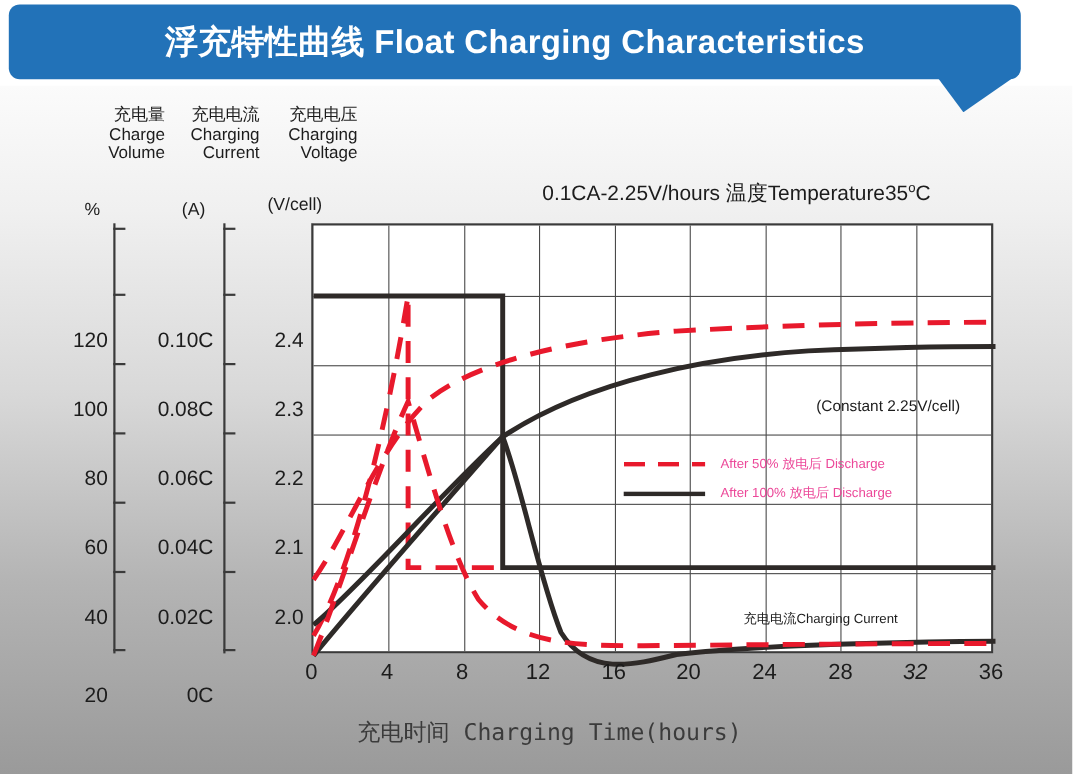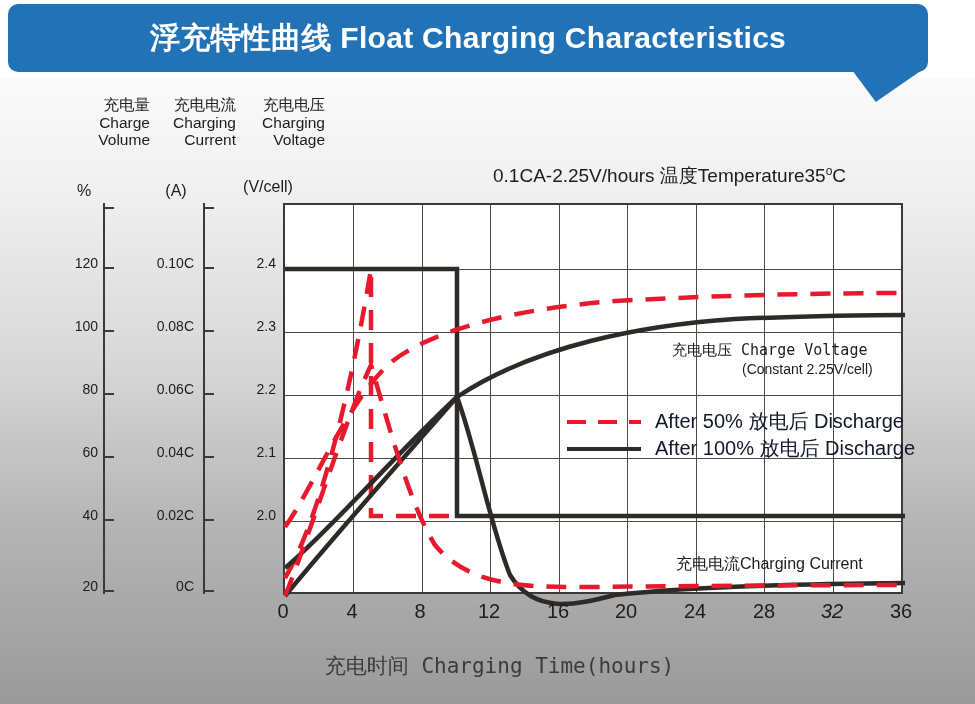--- a/index.html
+++ b/index.html
@@ -53,22 +53,23 @@
 
   
   .yaxis-line{position:absolute;width:2px;background:#3a3a3a;}
   #yline-1{left:103px;top:203px;height:391px;}
   #yline-2{left:203px;top:203px;height:391px;}
   #yline-3{left:283px;top:203px;height:391px;}
 
   .ytick{position:absolute;height:2px;width:11px;background:#3a3a3a;}
 
   .ylabel{
-    position:absolute;color:#1c1c1c;font-size:14px;text-align:right;
+    position:absolute;color:#1c1c1c;font-size:19px;text-align:right;
     white-space:nowrap;
+    margin-top:44px;
   }
   .ylab-vol{width:58px;left:40px;}
   .ylab-cur{width:74px;left:120px;}
   .ylab-vlt{width:50px;left:226px;}
 
   
   .plot{
     position:absolute;left:283px;top:203px;width:620px;height:391px;
     background:#ffffff;
     border:2px solid #3a3a3a;
@@ -101,35 +102,35 @@
     font-family:"DejaVu Sans Mono","Liberation Mono",monospace;
   }
   #annot-voltage{
     left:672px;top:341px;font-size:15px;
     font-family:"DejaVu Sans Mono","Liberation Mono",monospace;
   }
   #annot-voltage-sub{
     left:742px;top:361px;font-size:14px;
   }
   #annot-current{
-    left:676px;top:554px;font-size:16px;text-align:center;
+    left:676px;top:554px;font-size:12px;text-align:center;
   }
 
   
   .legend{position:absolute;left:567px;top:408px;}
   .legend-row{display:flex;align-items:center;height:27px;}
   .legend-swatch{width:74px;height:16px;position:relative;margin-right:14px;}
   .legend-dash{
     position:absolute;left:0;top:6px;width:74px;height:4px;
     background:repeating-linear-gradient(to right,#e8192c 0,#e8192c 19px,transparent 19px,transparent 31px);
   }
   .legend-solid{
     position:absolute;left:0;top:6px;width:74px;height:4px;background:#2e2a28;
   }
-  .legend-text{font-size:20px;color:#0f172a;white-space:nowrap;}
+  .legend-text{font-size:12px;color:#ec4899;white-space:nowrap;}
 </style>
 </head>
 <body>
 
 <div id="root">
 
   <div class="bg-top-white"></div>
   <div class="bg-gradient"></div>
 
   <div class="banner">
@@ -240,21 +241,20 @@
       <div class="xlabel" style="left: 742px;">28</div>
       <div class="xlabel" style="left: 810px; font-style: italic;">32</div>
       <div class="xlabel" style="left: 879px;">36</div>
     </div>
   <div class="xaxis-title">充电时间 Charging Time(hours)</div>
 
   <div class="annot" id="annot-cond">
     <span>0.1CA-2.25V/hours   温度Temperature35</span><span class="sup">o</span><span>C</span>
   </div>
 
-  <div class="annot" id="annot-voltage">充电电压 Charge Voltage</div>
   <div class="annot" id="annot-voltage-sub">(Constant 2.25V/cell)</div>
   <div class="annot" id="annot-current">充电电流Charging Current</div>
 
   <div class="legend">
     <div class="legend-row">
       <span class="legend-swatch">
           <span class="legend-dash"></span>
         </span>
       <span class="legend-text">After 50% 放电后 Discharge</span>
     </div>

